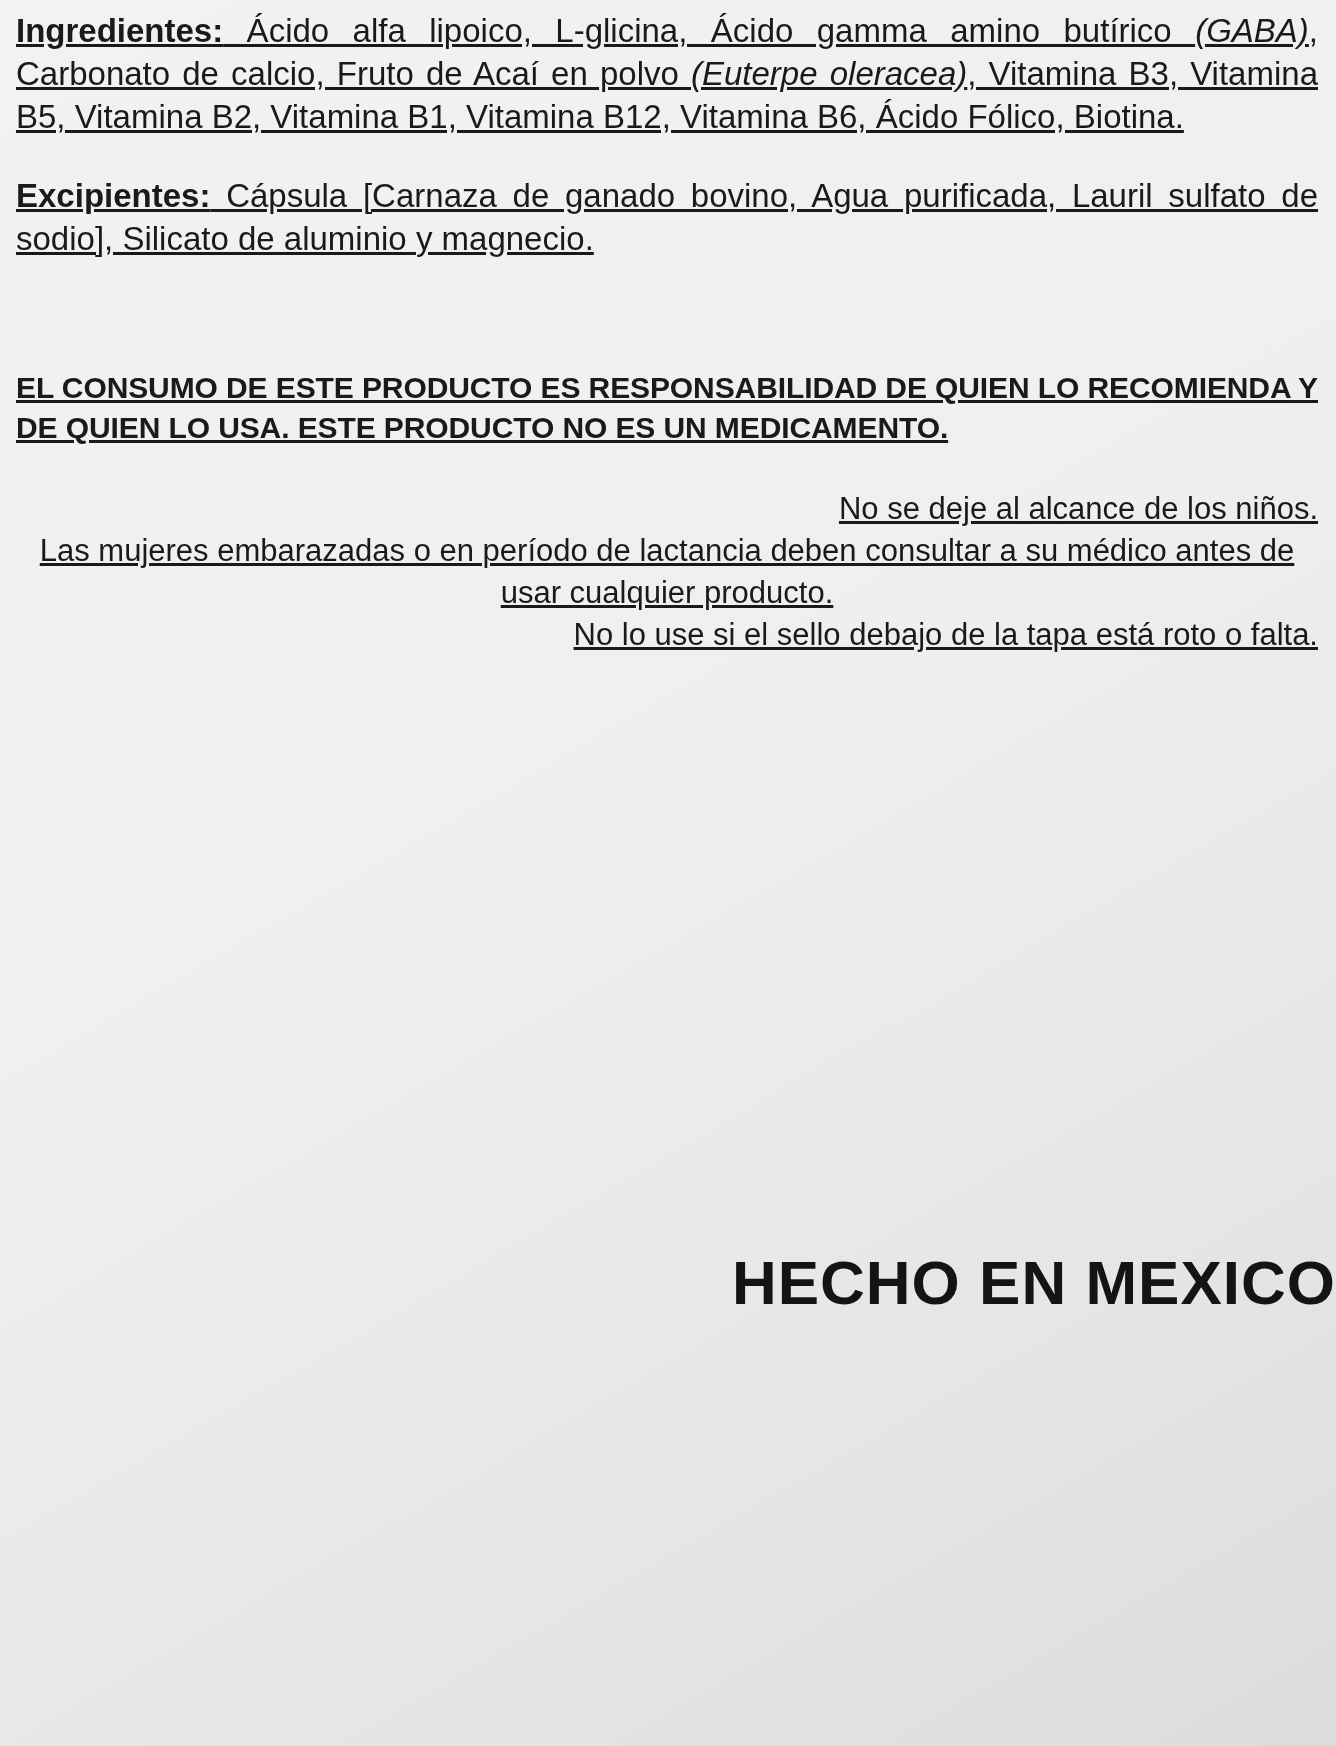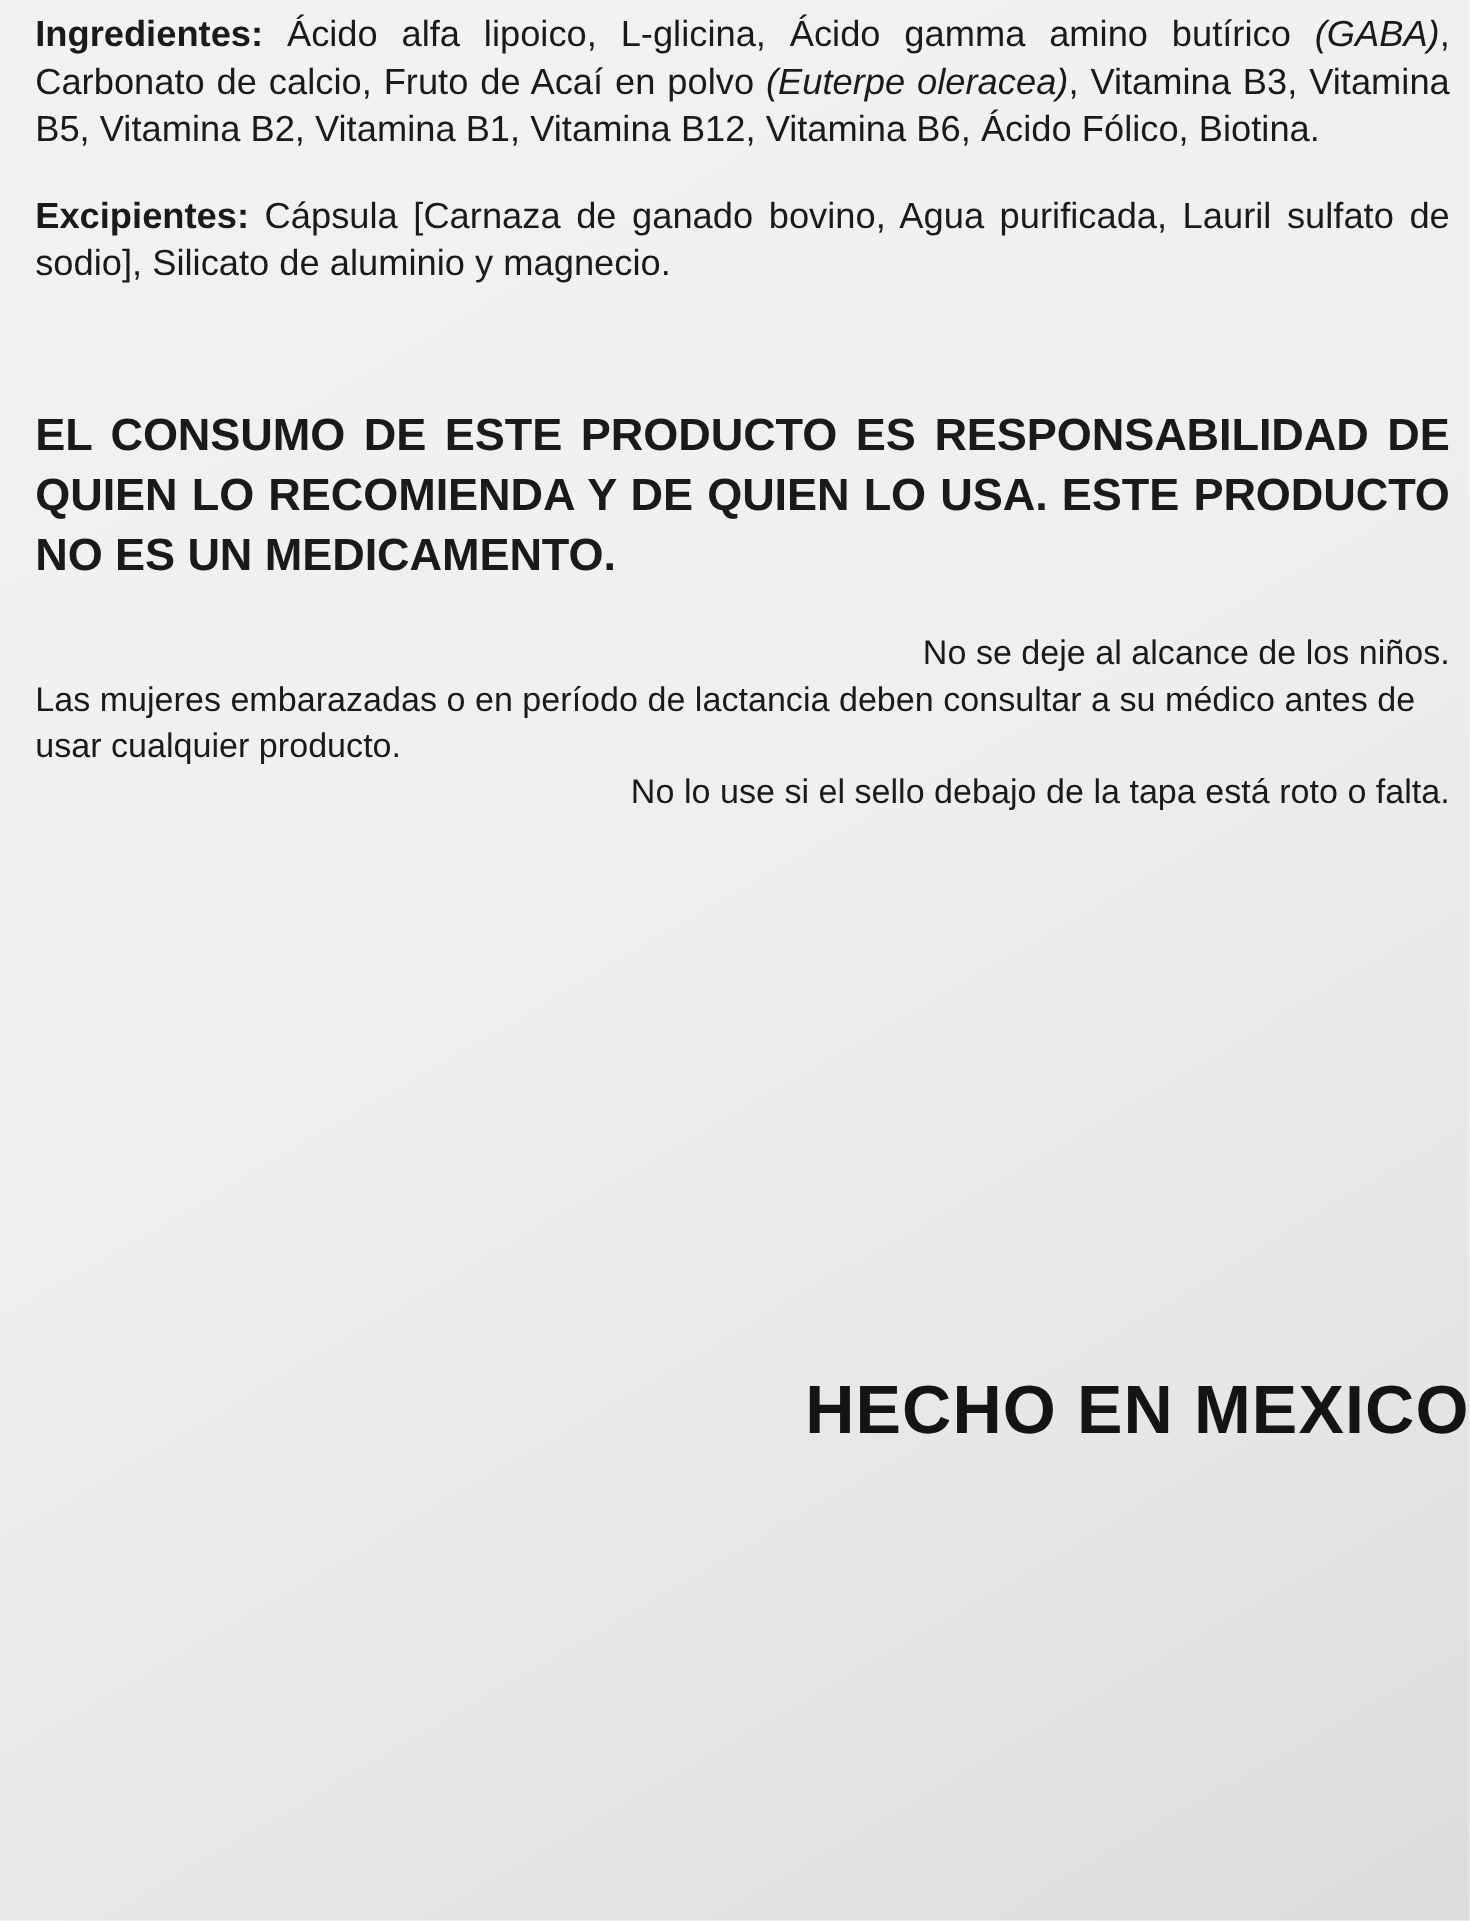--- a/index.html
+++ b/index.html
@@ -13,21 +13,22 @@
     font-family: "Liberation Sans", sans-serif;
     color: #1a1a1a;
     -webkit-font-smoothing: antialiased;
     overflow: hidden;
   }
   .page {
     position: relative;
     width: 1336px;
     height: 1344px;
     box-sizing: border-box;
-    padding: 8px 18px 0 32px;
+    padding: 8px 18px 0 16px;
+    text-decoration: underline;
   }
 
   .para {
     font-size: 33px;
     line-height: 1.30;
     text-align: justify;
     margin: 0 0 30px 0;
   }
   .lbl {
     font-weight: bold;
@@ -38,38 +39,38 @@
 
   .block-ingredients {
     margin-top: 2px;
   }
   .block-excipientes {
     margin-top: 36px;
   }
 
   .warning {
     margin-top: 108px;
-    font-size: 41px;
+    font-size: 30px;
     font-weight: bold;
     line-height: 1.33;
     text-align: justify;
     letter-spacing: -0.1px;
   }
 
   .notes {
     margin-top: 40px;
     font-size: 31px;
     line-height: 1.35;
   }
   .notes .note {
     margin: 0;
     text-align: right;
   }
   .notes .note.wrap {
-    text-align: left;
+    text-align: center;
   }
 
   .footer {
     position: absolute;
     left: 0;
     right: 0;
     bottom: 26px;
     text-align: right;
     font-size: 62px;
     font-weight: bold;

